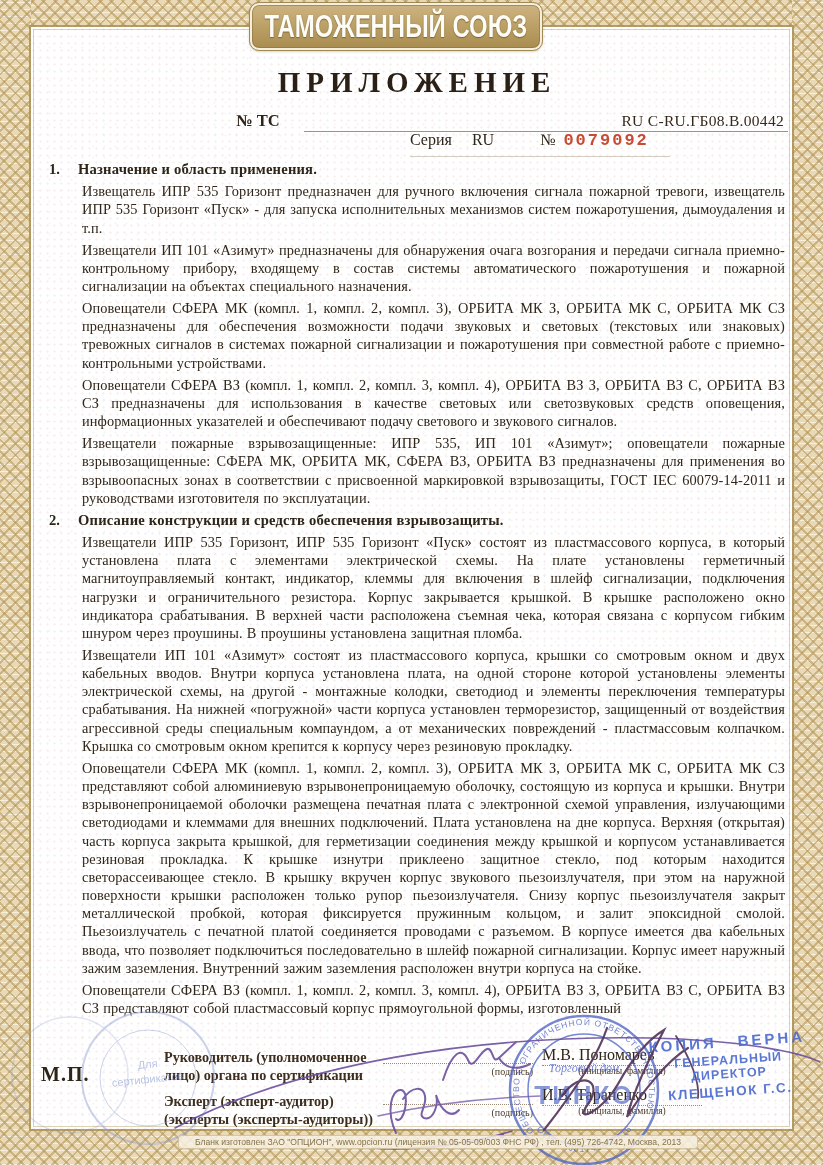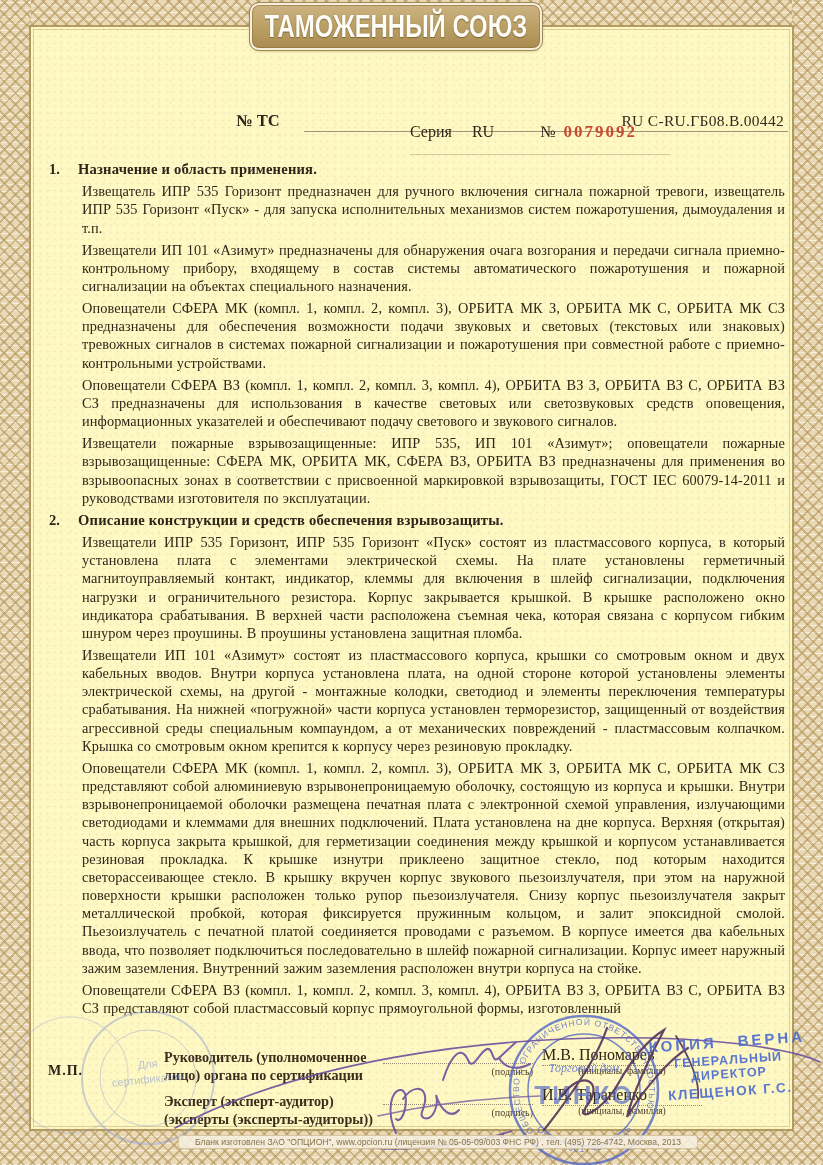--- a/index.html
+++ b/index.html
@@ -1,18 +1,18 @@
 <!DOCTYPE html>
 <html><head>
 <meta charset="utf-8">
 <style>
   html,body{margin:0;padding:0;background:#d8d4cc;}
   .page{
     position:relative; width:823px; height:1165px; margin:0 auto;
-    background:#fef9c3; overflow:hidden;
+    background:#ffffff; overflow:hidden;
     font-family:"Liberation Serif", serif; color:#2e2519;
   }
   
   .paper-texture{
     position:absolute; inset:26px 30px 34px 30px; pointer-events:none;
     background-image:
       radial-gradient(rgba(214,150,150,.14) 1px, transparent 1.4px),
       radial-gradient(rgba(150,150,214,.08) 1px, transparent 1.4px);
     background-size:7px 7px, 11px 11px;
     background-position:0 0, 3px 5px;
@@ -52,43 +52,43 @@
     position:absolute; top:111px; left:204px; right:35px;
     display:flex; align-items:baseline;
   }
   .subtitle-label{font-size:16.5px; font-weight:bold; letter-spacing:.4px; white-space:nowrap;}
   .subtitle-no{font-size:16.5px; font-weight:bold; margin-left:32px; white-space:nowrap;}
   .cert-number{
     flex:1; margin-left:24px; border-bottom:1.5px solid #a5907a;
     font-size:15.5px; letter-spacing:.3px; padding:0 4px 1px 4px; color:#33281c;text-align:right;
   }
   .subtitle-row2{
-    position:absolute; top:122px; left:410px; width:260px;
-    display:flex; align-items:baseline; border-bottom:1px solid rgba(165,144,122,.45); padding-bottom:12px;
+    position:absolute; top:131px; left:410px; width:260px;
+    display:flex; align-items:baseline; border-bottom:1px solid rgba(165,144,122,.45); padding-bottom:6px;
   }
   .series-label{font-size:16px;}
   .series-value{font-size:16px; margin-left:20px;}
   .serial-no-sign{font-size:16px; margin-left:46px;}
   .serial-number{
-    font-family:Liberation Serif, serif; font-weight:bold;
+    font-family:Liberation Mono, monospace; font-weight:bold;
     font-size:17px; letter-spacing:2px; color:#c94a33; margin-left:8px;
   }
 
   
   .content{position:absolute; left:47px; right:34px; top:160px;}
   .section{position:relative; padding-left:31px;}
   .sec-num{position:absolute; left:2px; top:0; font-weight:bold; font-size:14.6px; line-height:18.2px;}
   .sec-head{font-weight:bold; font-size:14.6px; line-height:18.2px; letter-spacing:.2px;}
   .section p{
     margin:4px; text-align:justify; font-size:14.35px; line-height:18.15px;
     letter-spacing:.1px; word-spacing:.5px; color:#2f2518;
   }
 
   
-  .mp{position:absolute; left:48px; top:1063px; font-size:14px; font-weight:bold; letter-spacing:1px;}
+  .mp{position:absolute; left:41px; top:1063px; font-size:20px; font-weight:bold; letter-spacing:1px;}
   .f-label{position:absolute; left:164px; width:210px; font-size:14.2px; font-weight:bold; color:#3c2d1d; line-height:17.5px;}
   .f-label-1{top:1049px;}
   .f-label-2{top:1093px;}
   .sign-line{position:absolute; left:383px; width:150px; border-bottom:1px dotted #9b8a76; text-align:center;}
   .sign-line-1{top:1063px;}
   .sign-line-2{top:1104px;}
   .sign-caption{position:absolute; left:383px; width:150px; text-align:right; font-size:10px; color:#4a3b2a;}
   .sign-caption-1{top:1066px;}
   .sign-caption-2{top:1107px;}
   .f-name{position:absolute; left:542px; width:160px; font-size:16px; color:#2f2518; border-bottom:1px dotted #9b8a76; padding-bottom:1px;}
@@ -126,20 +126,21 @@
   <div class="b b-left"></div>
   <div class="b b-right"></div>
   <div class="inner-frame"></div>
   <div class="inner-frame2"></div>
   <div class="paper-texture"></div>
 
   <div class="banner">
     <span>ТАМОЖЕННЫЙ СОЮЗ</span>
   </div>
 
+  <div class="doc-title">ПРИЛОЖЕНИЕ</div>
 
   <div class="subtitle-row1">
     <span class="subtitle-no">№ ТС</span>
     <span class="cert-number">RU C-RU.ГБ08.В.00442</span>
   </div>
 
   <div class="subtitle-row2">
     <span class="series-label">Серия</span>
     <span class="series-value">RU</span>
     <span class="serial-no-sign">№</span>

